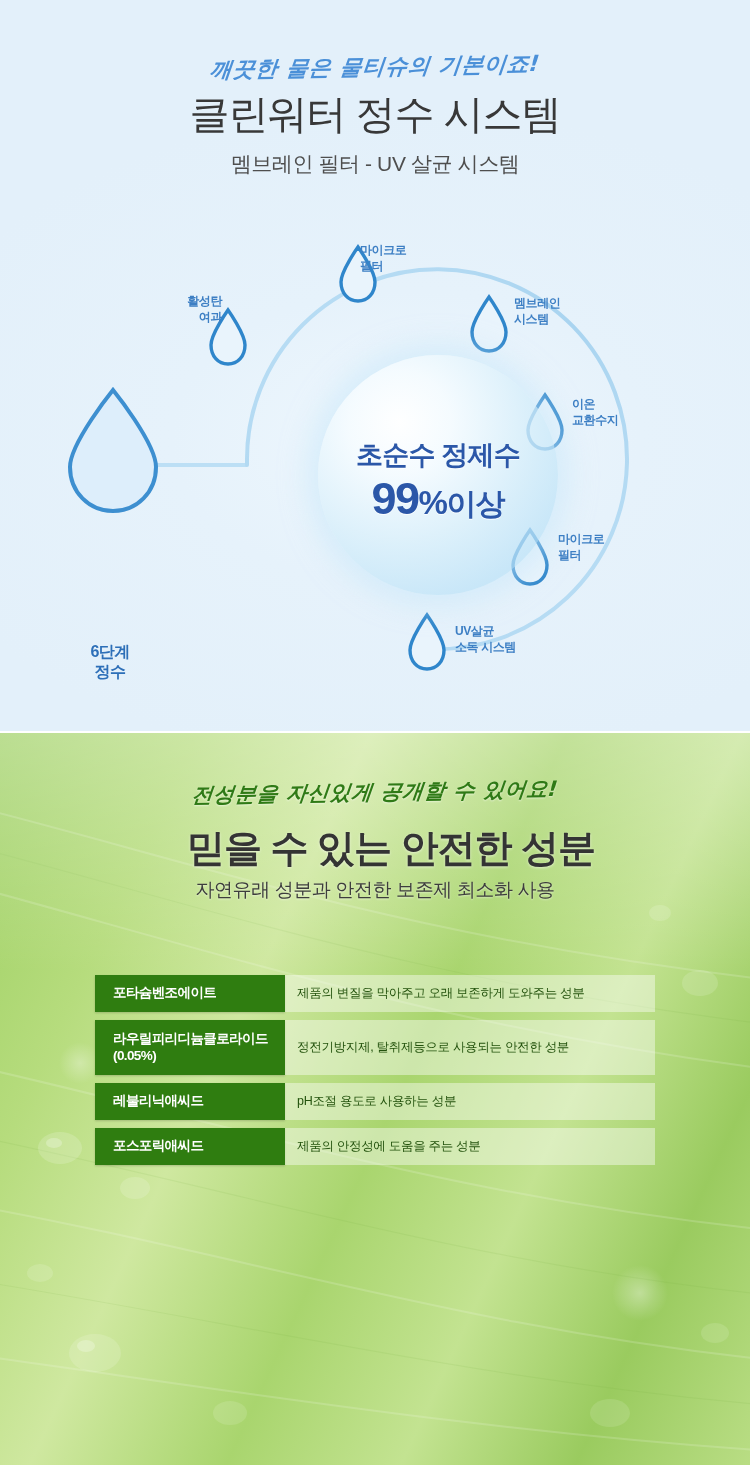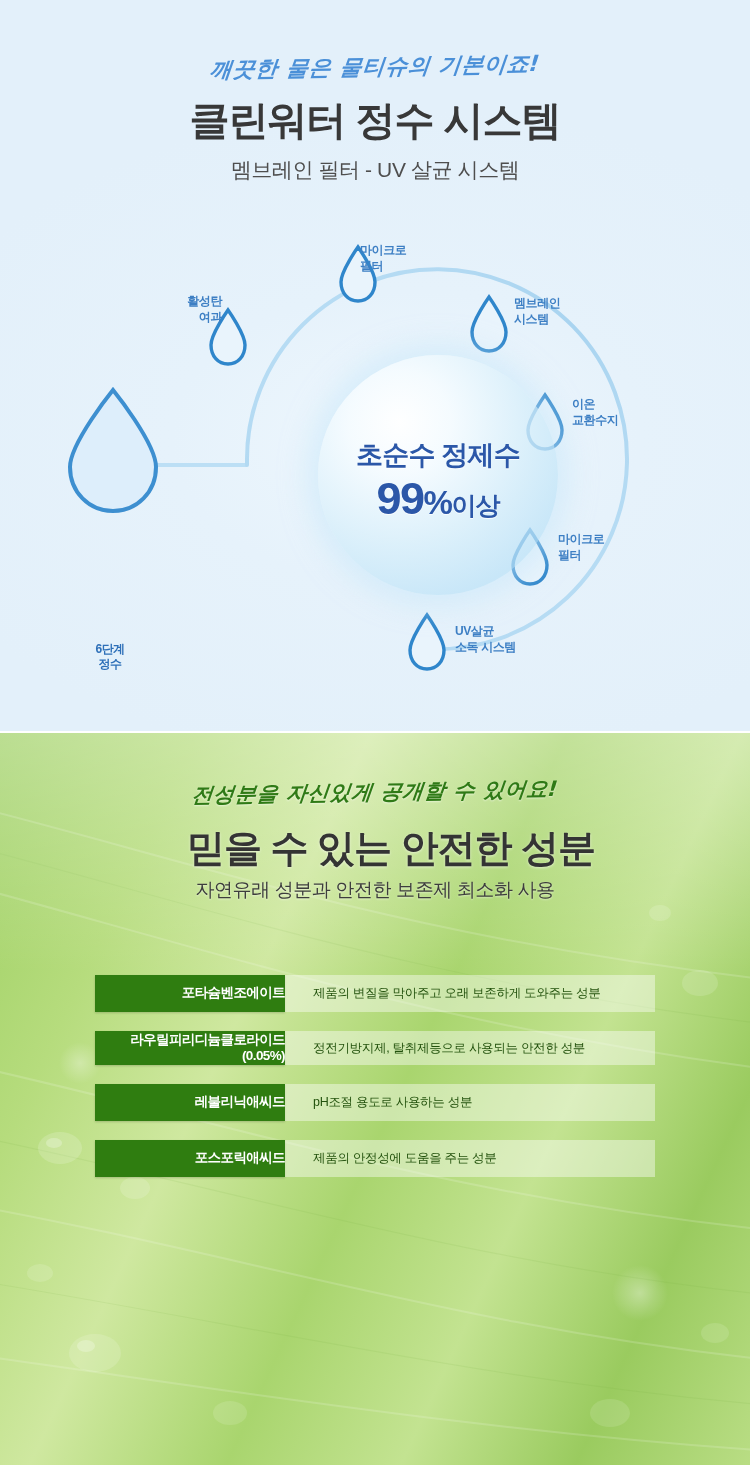--- a/index.html
+++ b/index.html
@@ -20,21 +20,21 @@
     overflow:hidden;
   }
   .blue-head{position:absolute;left:0;top:0;width:750px;text-align:center;}
   .hand-script{
     margin-top:52px;font-size:22px;font-weight:700;color:#4b90d8;
     letter-spacing:.6px;font-style:italic;
     transform:skewX(-7deg) rotate(-1.1deg);
     font-family:"DejaVu Sans","Liberation Sans",sans-serif;
   }
   .main-title{
-    margin-top:16px;font-size:40px;font-weight:700;color:#383838;
+    margin-top:10px;font-size:40px;font-weight:400;color:#383838;
     letter-spacing:-1px;line-height:1.1;
   }
   .sub-title{
     margin-top:14px;font-size:21px;font-weight:400;color:#4e4e4e;letter-spacing:-.4px;
   }
 
   .diagram{position:absolute;left:0;top:215px;width:750px;height:500px;}
   .diagram svg{position:absolute;left:0;top:0;}
 
   .bubble{
@@ -46,29 +46,29 @@
   }
   .bubble-txt{
     position:absolute;left:318px;top:186px;width:240px;text-align:center;
     color:#2b57a8;line-height:1;margin-top:41px;
   }
   .bubble-txt .t1{font-size:27px;font-weight:800;letter-spacing:-.8px;
     text-shadow:0 1px 0 rgba(255,255,255,.8);}
   .bubble-txt .t2{margin-top:7px;font-size:45px;font-weight:800;letter-spacing:-1.5px;
     text-shadow:0 1px 0 rgba(255,255,255,.8);}
   .bubble-txt .t2 .pct{font-size:33px;}
-  .bubble-txt .t2 .isang{font-size:25px;letter-spacing:-1px;}
+  .bubble-txt .t2 .isang{font-size:30px;letter-spacing:-1px;}
 
   .node-label{
     position:absolute;font-size:12px;font-weight:700;color:#3d7fc4;
     line-height:1.35;letter-spacing:-.4px;white-space:nowrap;
   }
   .inlet-label{
     position:absolute;left:73px;top:427px;width:74px;text-align:center;
-    font-size:12px;font-weight:800;color:#2d6fb8;line-height:1.25;letter-spacing:-.6px;
+    font-size:16px;font-weight:800;color:#2d6fb8;line-height:1.25;letter-spacing:-.6px;
   }
 
   
   .green-section{
     position:absolute;left:0;top:733px;width:750px;height:732px;overflow:hidden;
     background:
       radial-gradient(circle 70px at 120px 1140px, rgba(255,255,255,.30), rgba(255,255,255,0) 70%),
       radial-gradient(circle 40px at 640px 560px, rgba(255,255,255,.35), rgba(255,255,255,0) 70%),
       radial-gradient(circle 30px at 80px 330px, rgba(255,255,255,.30), rgba(255,255,255,0) 70%),
       linear-gradient(115deg, #9ed063 0%, #b6dc7d 18%, #cfe8a0 34%, #a9d56e 52%,
@@ -92,33 +92,33 @@
     margin-top:17px;font-size:38px;font-weight:800;color:#343434;letter-spacing:-1px;
     text-shadow:0 1px 3px rgba(255,255,255,.55);
     padding-left:32px;
   }
   .green-sub{
     margin-top:3px;font-size:19px;color:#3d3d3d;letter-spacing:-.4px;
     text-shadow:0 1px 2px rgba(255,255,255,.5);
   }
 
   .ing-table{position:absolute;left:95px;top:242px;width:560px;}
-  .ing-row{display:flex;align-items:stretch;margin-bottom:19px;height:37px;text-align:right;}
-  .ing-row.tall{height:34px;}
+  .ing-row{display:flex;align-items:stretch;margin-bottom:8px;height:37px;}
+  .ing-row.tall{height:55px;}
   .ing-name{
     width:190px;box-sizing:border-box;background:#2f7d10;color:#ffffff;
     font-size:13.5px;font-weight:800;letter-spacing:-.6px;
     display:flex;flex-direction:column;justify-content:center;
     padding-left:18px;line-height:1.2;
     box-shadow:0 1px 2px rgba(0,0,0,.18);
   }
   .ing-desc{
     flex:1;box-sizing:border-box;background:rgba(255,255,255,.42);
     color:#23520d;font-size:12.5px;letter-spacing:-.3px;
-    display:flex;align-items:center;padding-left:28px;
+    display:flex;align-items:center;padding-left:12px;
   }
   .bottom-white{position:absolute;left:0;top:1465px;width:750px;height:15px;background:#fff;}
 </style>
 </head>
 <body>
 
 <div class="page">
 
   <div class="blue-section">
 

